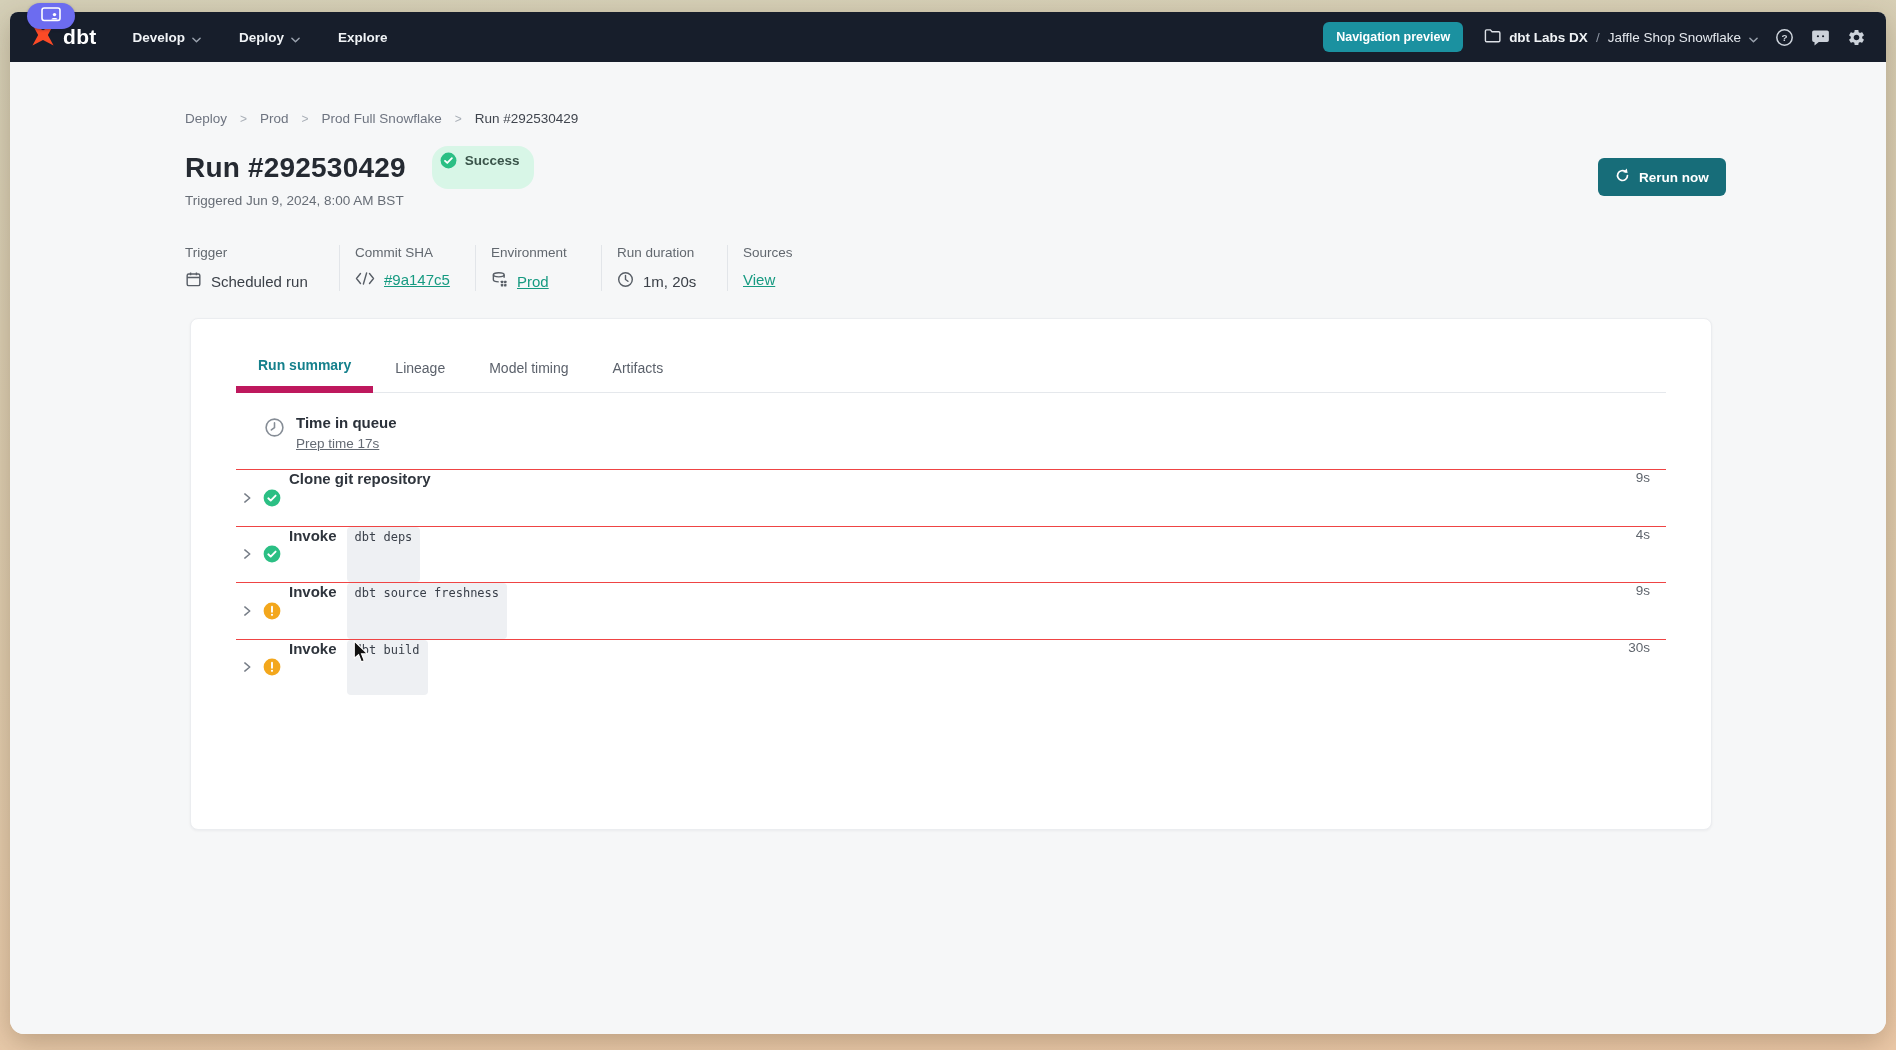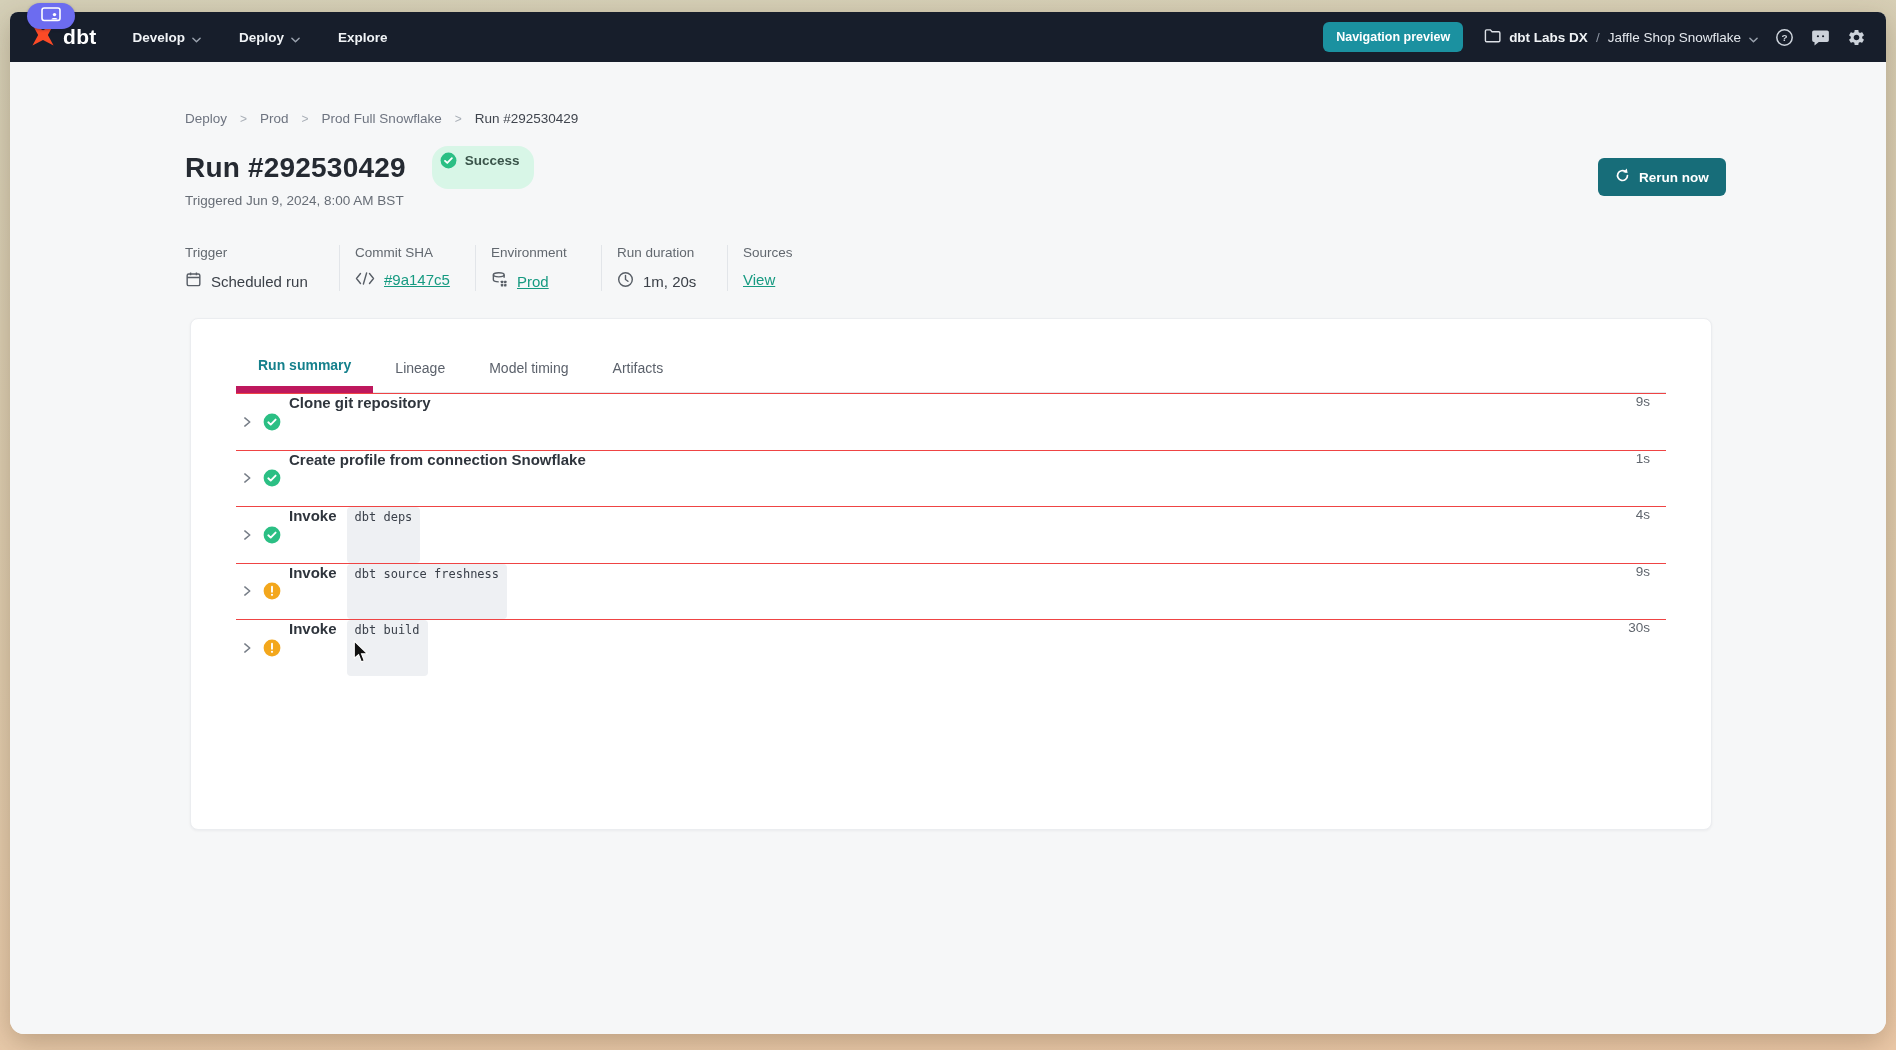--- a/index.html
+++ b/index.html
@@ -259,52 +259,49 @@
     <section class="card">
       <div class="card-inner">
 
         <div class="tabs">
           <div class="tab active">Run summary</div>
           <div class="tab">Lineage</div>
           <div class="tab">Model timing</div>
           <div class="tab">Artifacts</div>
         </div>
 
+        <div class="queue">
+          <span class="queue-icon">
+            <svg width="21" height="21" viewBox="0 0 20 20" fill="none" stroke="#868d96" stroke-width="1.5">
+                <circle cx="10" cy="10" r="8"></circle>
+                <path d="M10 5.6V10l-3 2.3" stroke-linecap="round"></path>
+              </svg>
+          </span>
+          <div>
+            <div class="queue-title">Time in queue</div>
+            <span class="queue-link">Prep time 17s</span>
+          </div>
+        </div>
 
         <div class="step-row">
           <span class="step-chev">
               <svg width="9" height="14" viewBox="0 0 10 14">
                 <path d="M2 2.5 7.5 7 2 11.5" fill="none" stroke="#767d87" stroke-width="1.7" stroke-linecap="round" stroke-linejoin="round"></path>
               </svg>
             </span>
           <span class="step-status">
               <svg width="18" height="18" viewBox="0 0 18 18">
                 <circle cx="9" cy="9" r="8.4" fill="#2bbf84"></circle>
                 <path d="M5.3 9.3l2.4 2.3 4.9-5" fill="none" stroke="#fff" stroke-width="1.9" stroke-linecap="round" stroke-linejoin="round"></path>
               </svg>
             </span>
           <span class="step-label">Clone git repository</span>
           <span class="step-dur">9s</span>
         </div>
 
-        <div class="step-row">
-          <span class="step-chev">
-              <svg width="9" height="14" viewBox="0 0 10 14">
-                <path d="M2 2.5 7.5 7 2 11.5" fill="none" stroke="#767d87" stroke-width="1.7" stroke-linecap="round" stroke-linejoin="round"></path>
-              </svg>
-            </span>
-          <span class="step-status">
-              <svg width="18" height="18" viewBox="0 0 18 18">
-                <circle cx="9" cy="9" r="8.4" fill="#2bbf84"></circle>
-                <path d="M5.3 9.3l2.4 2.3 4.9-5" fill="none" stroke="#fff" stroke-width="1.9" stroke-linecap="round" stroke-linejoin="round"></path>
-              </svg>
-            </span>
-          <span class="step-label">Create profile from connection Snowflake</span>
-          <span class="step-dur">1s</span>
-        </div>
 
         <div class="step-row">
           <span class="step-chev">
               <svg width="9" height="14" viewBox="0 0 10 14">
                 <path d="M2 2.5 7.5 7 2 11.5" fill="none" stroke="#767d87" stroke-width="1.7" stroke-linecap="round" stroke-linejoin="round"></path>
               </svg>
             </span>
           <span class="step-status">
               <svg width="18" height="18" viewBox="0 0 18 18">
                 <circle cx="9" cy="9" r="8.4" fill="#2bbf84"></circle>

